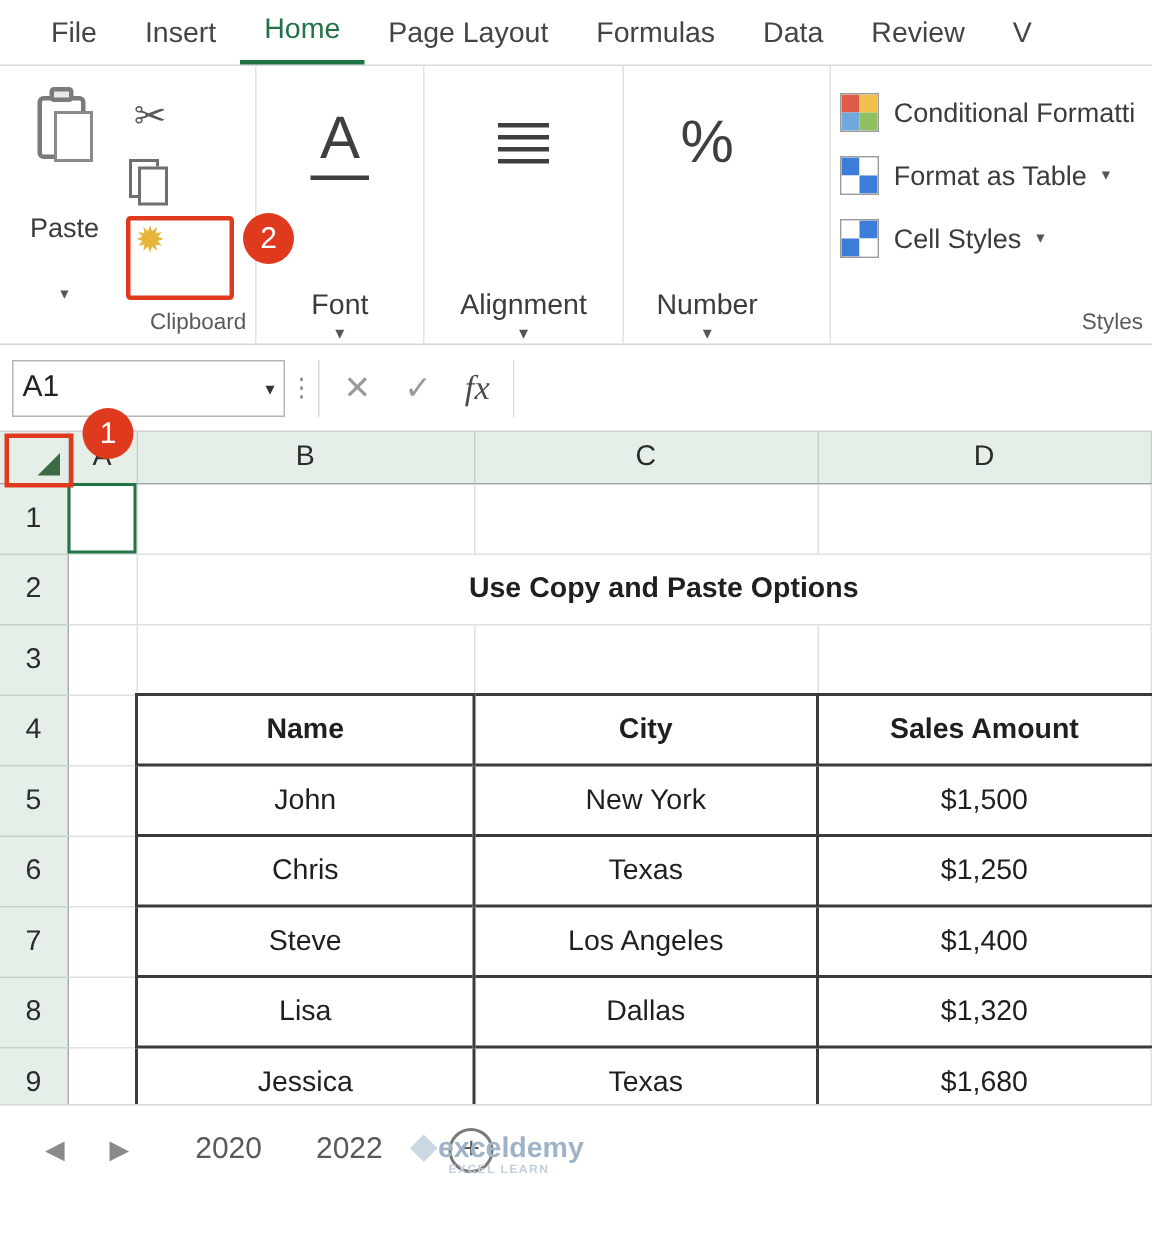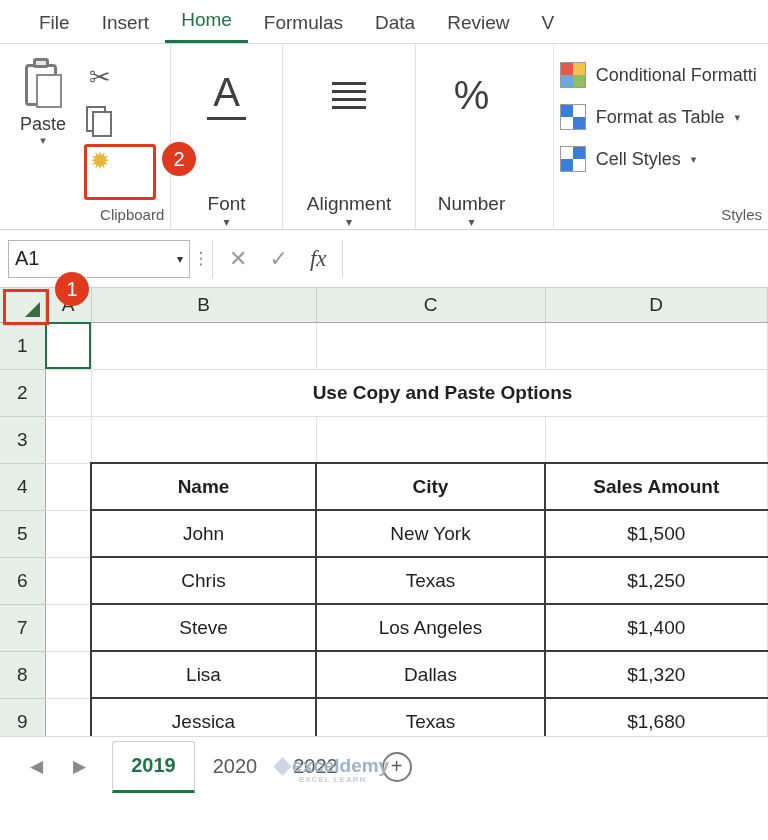--- a/index.html
+++ b/index.html
@@ -9,21 +9,21 @@
     overflow: hidden;
     font-family: "Liberation Sans", sans-serif;
     background: #ffffff;
   }
 
   
   .ribbon-tabs {
     height: 44px;
     display: flex;
     align-items: flex-end;
-    padding-left: 23px;
+    padding-left: 18px;
     border-bottom: 1px solid #d9d9d9;
     background: #ffffff;
   }
   .tab {
     font-size: 19px;
     color: #444444;
     padding: 4px 16px 9px 16px;
     white-space: nowrap;
   }
   .tab.active {
@@ -66,20 +66,21 @@
     display: flex;
     flex: 1;
     padding-top: 6px;
   }
   .paste-btn {
     width: 74px;
     display: flex;
     flex-direction: column;
     align-items: center;
     padding-top: 4px;
+    gap: 28px;
   }
   .paste-icon {
     width: 46px; height: 54px;
     position: relative;
   }
   .clip-board {
     position: absolute; left: 5px; top: 6px;
     width: 32px; height: 42px;
     border: 3px solid #7a7a7a;
     border-radius: 4px;
@@ -387,20 +388,21 @@
     vertical-align: -1px;
   }
 </style>
 </head>
 <body>
 
 <div class="ribbon-tabs">
   <div class="tab">File</div>
   <div class="tab">Insert</div>
   <div class="tab active">Home</div>
+  <div class="tab">Page Layout</div>
   <div class="tab">Formulas</div>
   <div class="tab">Data</div>
   <div class="tab">Review</div>
   <div class="tab">V</div>
 </div>
 
 <div class="ribbon">
 
   <div class="group clipboard">
     <div class="clip-row">
@@ -602,21 +604,20 @@
   </tbody>
     </table>
   <div class="select-all-highlight"></div>
 </div>
 
 <div class="sheet-bar">
   <div class="nav-arrows">
     <span>◀</span>
     <span>▶</span>
   </div>
-  <div class="sheet-tab active">2019</div>
   <div class="sheet-tab">2020</div>
   <div class="sheet-tab">2022</div>
   <div class="add-sheet">
     <span>+</span>
   </div>
   <div class="watermark">
     <span class="wm-logo"></span><span class="wm-accent">exceldemy</span>
     <span class="wm-sub">EXCEL   LEARN</span>
   </div>
 </div>

